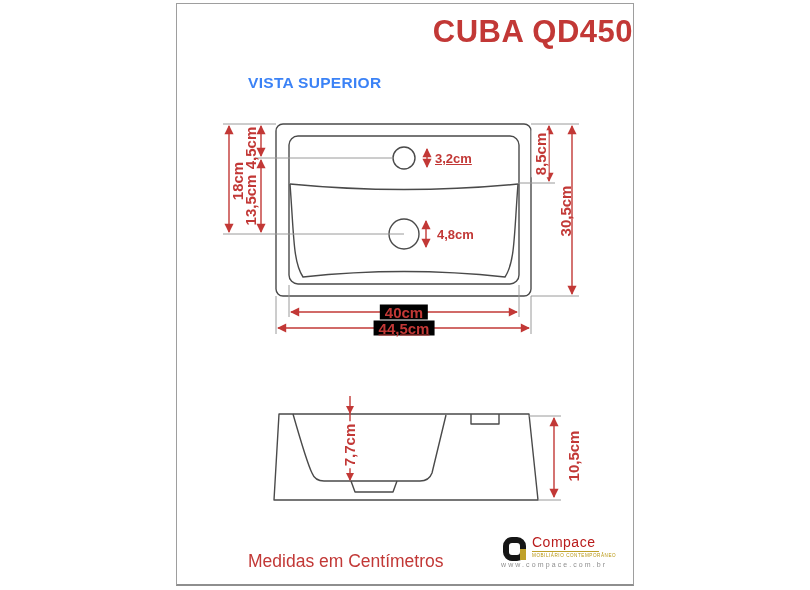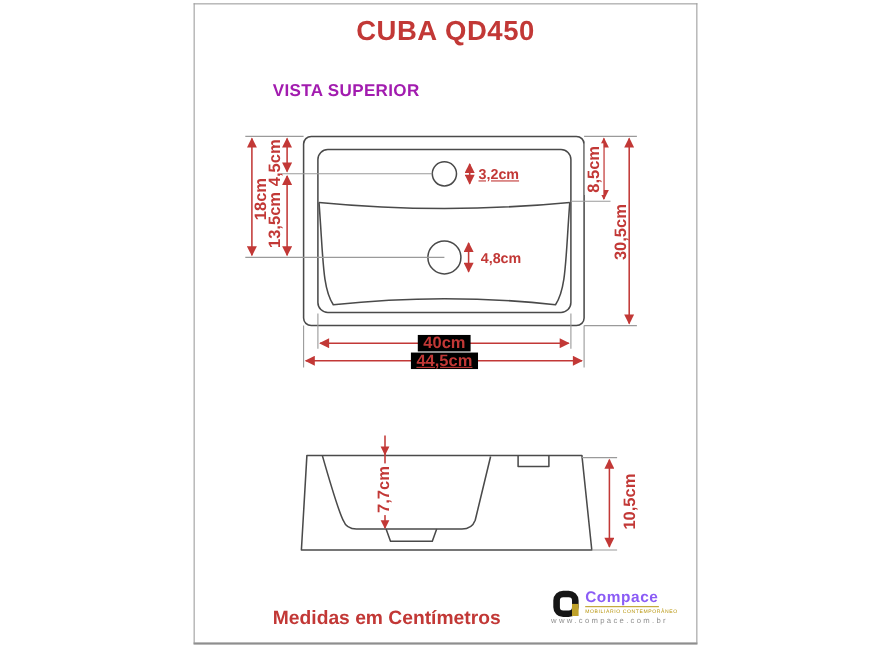--- a/index.html
+++ b/index.html
@@ -5,51 +5,51 @@
   html,body{margin:0;padding:0;}
   body{
     width:810px;height:590px;background:#ffffff;position:relative;overflow:hidden;
     font-family:"Liberation Sans",sans-serif;
   }
   .page{
     position:absolute;left:176px;top:3px;width:456px;height:580px;
     border:1px solid #9e9e9e;border-bottom:2px solid #8e8e8e;background:#fff;
   }
   .title{
-    position:absolute;left:0;top:10px;width:100%;text-align:center;
-    font-size:25px;font-weight:bold;letter-spacing:.5px;color:#c23836;
+    position:absolute;left:0;top:10px;width:100%;text-align:right;
+    font-size:31px;font-weight:bold;letter-spacing:.5px;color:#c23836;
   }
   .view-label{
     position:absolute;left:71px;font-size:15.5px;font-weight:bold;
-    letter-spacing:.3px;color:#a21caf;white-space:nowrap;
+    letter-spacing:.3px;color:#3b82f6;white-space:nowrap;
   }
   .vl-sup{top:70px;}
   .vl-lat{top:365px;}
   svg.draw{position:absolute;left:0;top:0;}
   .dim{
     position:absolute;color:#c23836;font-weight:bold;font-size:13px;
     white-space:nowrap;line-height:1;
   }
   .dim.rot{transform:translate(-50%,-50%) rotate(-90deg);font-size:15px;}
   .dim.hz{transform:translate(-50%,-50%);background:#000000;padding:0 5px;font-size:15px;}
   .footer-note{
-    position:absolute;left:71px;top:547px;font-size:17.5px;font-weight:bold;
+    position:absolute;left:71px;top:547px;font-size:17.5px;font-weight:normal;
     color:#c23836;white-space:nowrap;
   }
   .brand{position:absolute;left:324px;top:530px;width:100px;height:38px;}
   .brand-icon{
     position:absolute;left:2px;top:3px;width:23px;height:24px;box-sizing:border-box;
     border:6px solid #161616;border-radius:9px;background:#fff;
   }
   .brand-gold{
     position:absolute;left:19px;top:15px;width:6px;height:11px;background:#bfa12a;
   }
   .brand-text{position:absolute;left:31px;top:1px;width:67px;}
   .brand-name{
-    font-size:14px;font-weight:700;color:#8b5cf6;letter-spacing:.5px;line-height:1.1;
+    font-size:14px;font-weight:400;color:#b91c1c;letter-spacing:.5px;line-height:1.1;
     white-space:nowrap;
   }
   .brand-tagline{
     border-top:1px solid #bfa12a;margin-top:1px;padding-top:1px;
     font-size:4.6px;color:#b8960f;letter-spacing:.55px;white-space:nowrap;
   }
   .brand-url{
     position:absolute;left:0px;top:27px;width:100px;font-size:7px;color:#8f8f8f;
     letter-spacing:2.1px;white-space:nowrap;
   }

